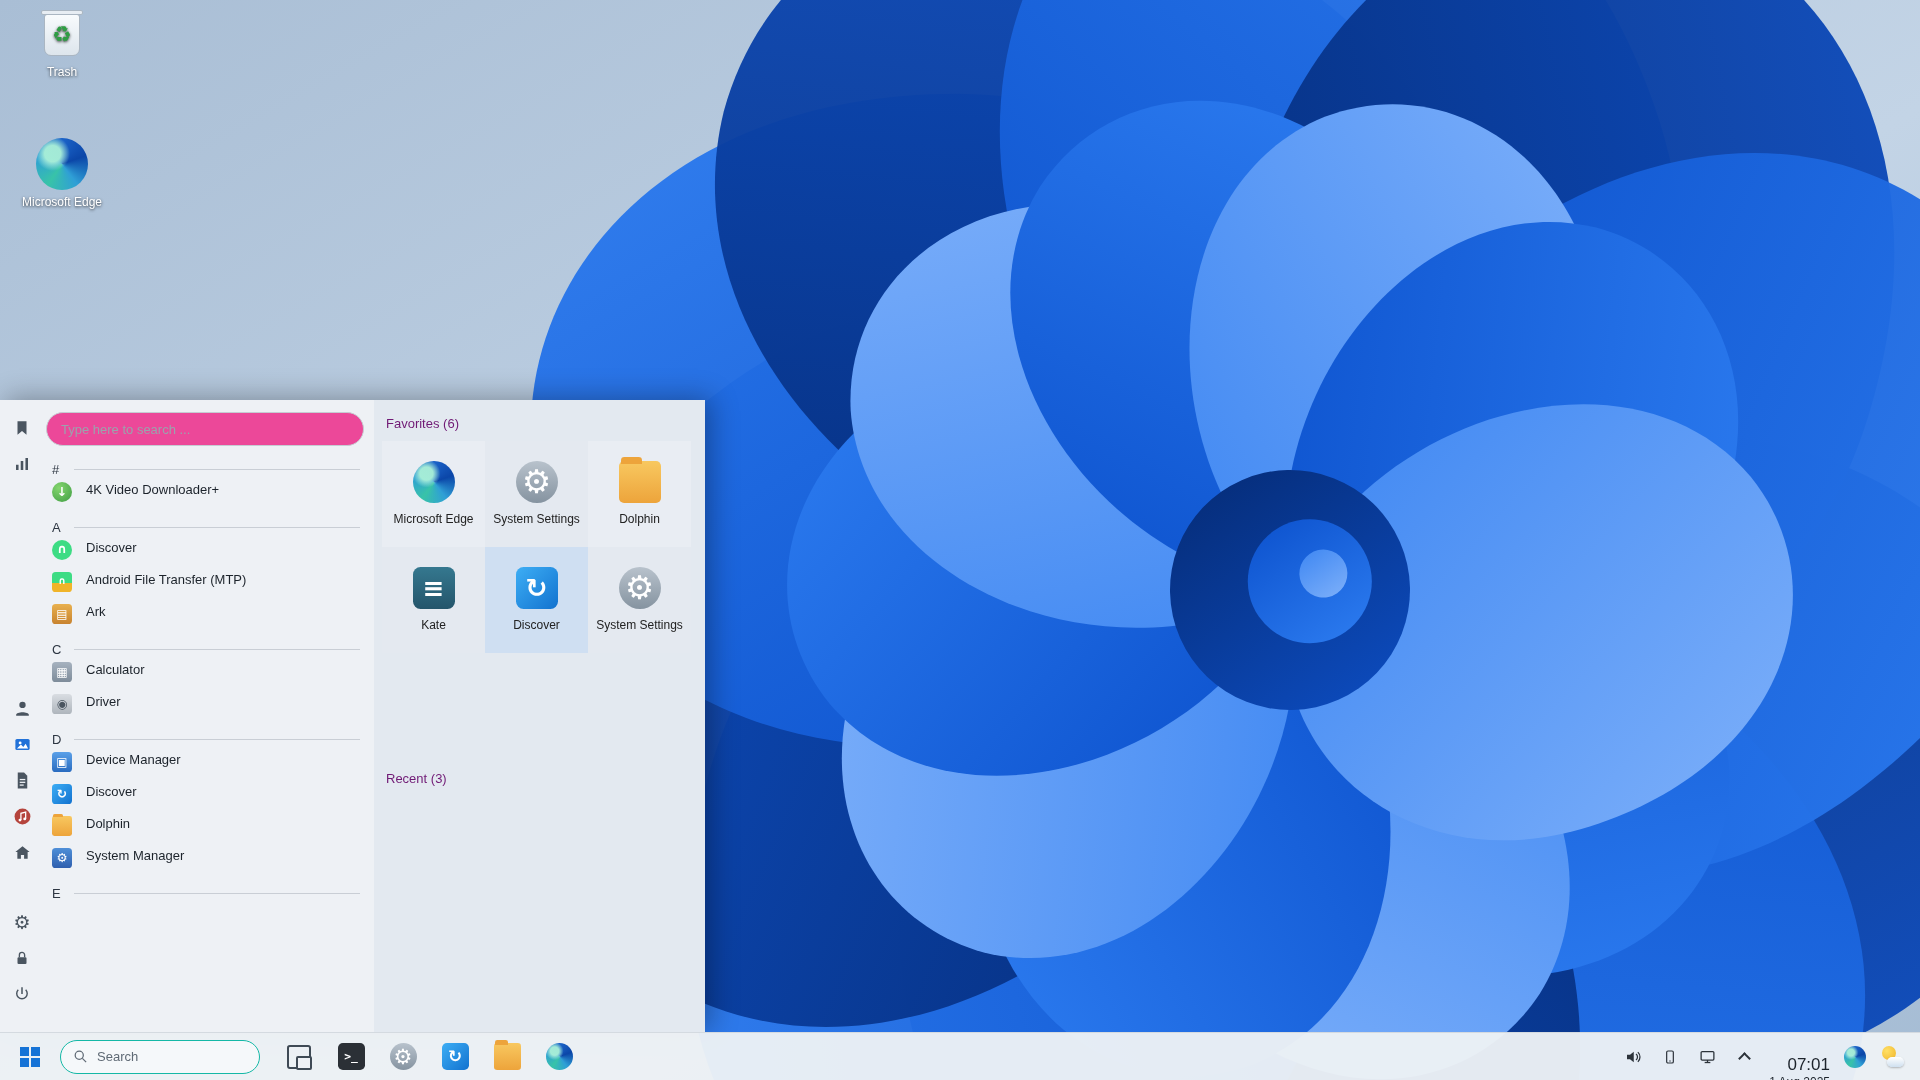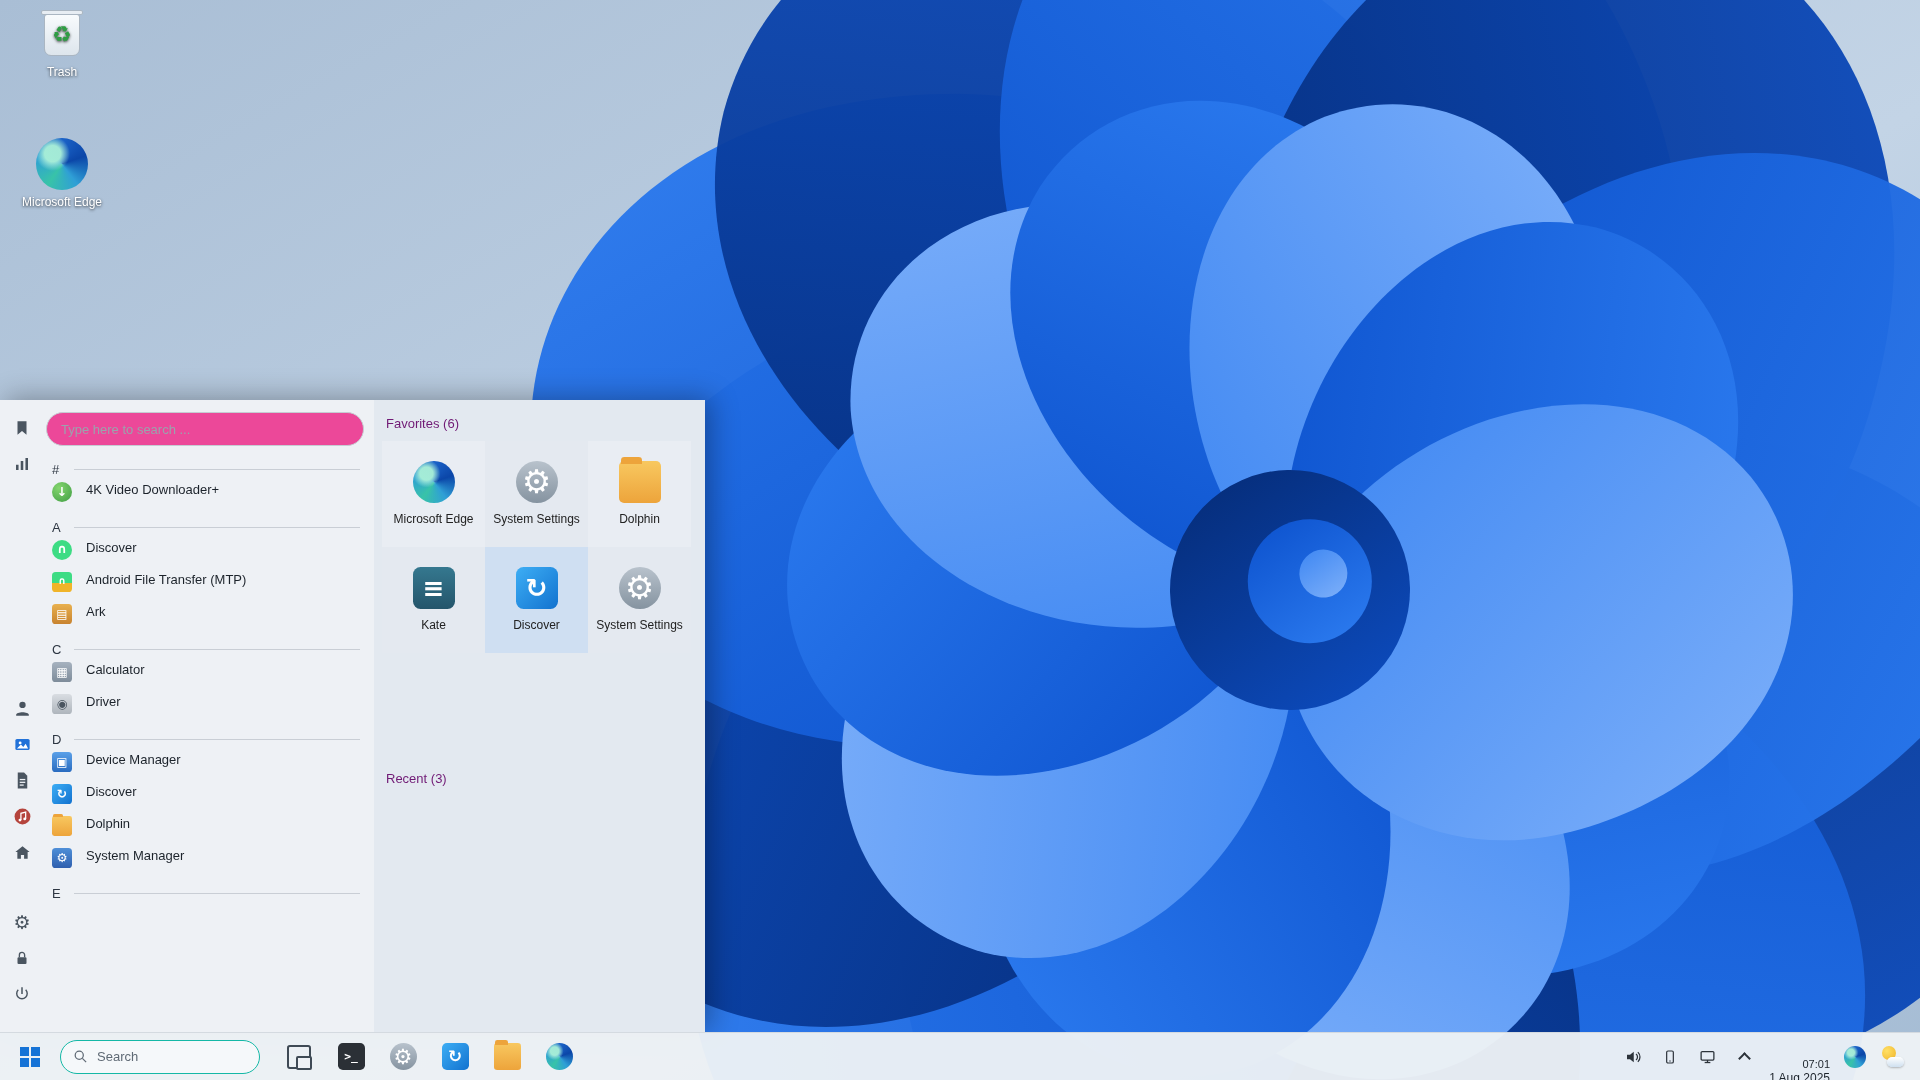--- a/index.html
+++ b/index.html
@@ -106,21 +106,21 @@
     background:#f5f8fa; border:1px solid #14b8a6; padding:0 12px; color:#5f6a75; font-size:13px; cursor:default; }
   .tb-icons { display:flex; align-items:center; gap:14px; margin-left:10px; }
   .tb-btn { width:38px; height:38px; display:flex; align-items:center; justify-content:center; border-radius:5px; cursor:default; }
   .tb-btn .ic { font-size:27px; }
   .tb-btn .ic-taskview { font-size:24px; }
   .tb-spacer { flex:1; }
   .tray { display:flex; align-items:center; gap:13px; padding-right:6px; }
   .tray-ic { display:flex; align-items:center; justify-content:center; width:24px; height:24px; color:#2c333a; cursor:default; }
   .chev { width:9px; height:9px; border-left:2px solid #2c333a; border-top:2px solid #2c333a; transform:rotate(45deg); margin-top:4px; }
   .clock { text-align:right; color:#1c232b; line-height:1.2; cursor:default; }
-  .clock .t { font-size:11px;margin-top:31px; }
+  .clock .t { font-size:17px;margin-top:31px; }
   .clock .d { font-size:12px; }
   .tray .ic-edge { font-size:22px; }
   .weather { position:relative; width:24px; height:24px; }
   .weather::before { content:""; position:absolute; top:1px; left:2px; width:14px; height:14px; border-radius:50%;
     background:radial-gradient(circle at 35% 35%,#ffe066,#f0b429); }
   .weather::after { content:""; position:absolute; bottom:2px; right:0; width:17px; height:10px; border-radius:8px;
     background:linear-gradient(#ffffff,#cfe0f0); box-shadow:0 1px 2px rgba(0,0,0,.25); }
 </style>
 </head>
 <body>

